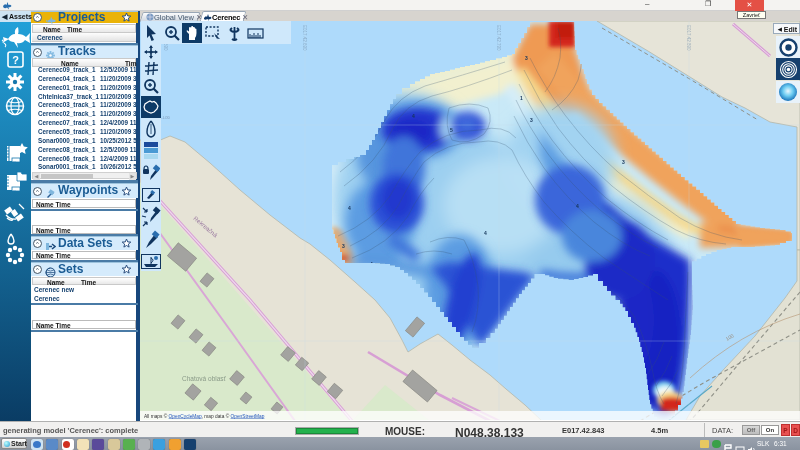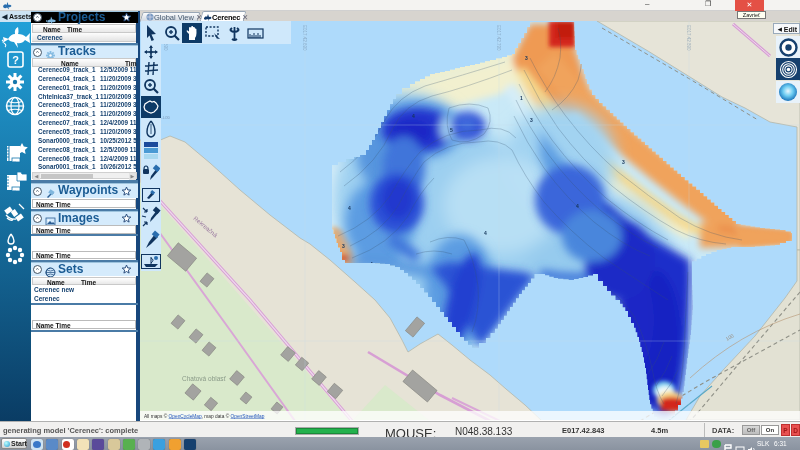--- a/index.html
+++ b/index.html
@@ -112,21 +112,21 @@
           <circle cx="18" cy="27" r="2.2"></circle>
           <circle cx="13" cy="29" r="2.2"></circle>
           <circle cx="8" cy="27" r="2.2"></circle>
           <circle cx="6" cy="22" r="2.2"></circle>
           <circle cx="8" cy="17" r="2.2"></circle>
         </g>
       </svg></div>
 </div>
 
 <div id="panel">
- <div style="position:absolute;left:0;top:0px;width:107px;height:12px;background:#000000;border-top:1px solid #9dc3dd;">
+ <div style="position:absolute;left:0;top:0px;width:107px;height:12px;background:#eab308;border-top:1px solid #9dc3dd;">
       <div style="position:absolute;left:2px;top:1px;width:9px;height:9px;border:1px solid #456;border-radius:50%;background:#fff;font-size:6px;line-height:8px;text-align:center;color:#345;">^</div>
       <div style="position:absolute;left:14px;top:0px;width:11px;height:11px;"><svg width="12" height="11" viewBox="0 0 12 11">
           <path d="M2,6 Q4,4 5.5,4.5 L6,1.5 L7.5,4.5 Q10,4 11,6 Q9,8 7,7 L7.5,9.5 L5.5,7 Q3.5,8 2,7 L2.8,6.5 Z" fill="#7fb6dd"></path>
           <path d="M1,5 L2.5,6 L1,7 Z" fill="#7fb6dd"></path>
         </svg></div>
       <div style="position:absolute;left:27px;top:-2px;font-size:12px;font-weight:bold;color:#1b5c94;">Projects</div>
       <div style="position:absolute;left:90px;top:0px;width:11px;height:11px;">
         <svg width="11" height="11" style="position:absolute;left:0;top:0">
           <path d="M5.5,1.0 L6.7,3.9 L9.8,4.1 L7.4,6.1 L8.1,9.1 L5.5,7.5 L2.9,9.1 L3.6,6.1 L1.2,4.1 L4.3,3.9Z" fill="#fff" stroke="#2a4e7e" stroke-width="1"></path>
         </svg>
@@ -222,38 +222,37 @@
       <div style="position:absolute;left:90px;top:2px;width:11px;height:11px;">
         <svg width="11" height="11" style="position:absolute;left:0;top:0">
           <path d="M5.5,1.0 L6.7,3.9 L9.8,4.1 L7.4,6.1 L8.1,9.1 L5.5,7.5 L2.9,9.1 L3.6,6.1 L1.2,4.1 L4.3,3.9Z" fill="#fff" stroke="#2a4e7e" stroke-width="1"></path>
         </svg>
       </div>
     </div>
  <div style="position:absolute;left:1px;top:188px;width:104px;height:9px;background:#fff;border:1px solid #bbb;">
       <span style="position:absolute;left:3px;top:1px;font-size:6.5px;font-weight:bold;color:#111;">Name Time</span>
     </div>
  <div style="position:absolute;left:0;top:197.5px;width:107px;height:2.5px;background:#4a7ba6;"></div>
- <div style="position:absolute;left:0;top:200px;width:107px;height:14px;background:#d5ebfc;border-top:1px solid #9dc3dd;">
+ <div style="position:absolute;left:1px;top:214px;width:104px;height:9px;background:#fff;border:1px solid #bbb;">
+      <span style="position:absolute;left:3px;top:1px;font-size:6.5px;font-weight:bold;color:#111;">Name Time</span>
+    </div>
+ <div style="position:absolute;left:0;top:222.5px;width:107px;height:2.5px;background:#4a7ba6;"></div>
+ <div style="position:absolute;left:0;top:225px;width:107px;height:14px;background:#d5ebfc;border-top:1px solid #9dc3dd;">
       <div style="position:absolute;left:2px;top:2px;width:9px;height:9px;border:1px solid #456;border-radius:50%;background:#fff;font-size:6px;line-height:8px;text-align:center;color:#345;">^</div>
       <div style="position:absolute;left:14px;top:1px;width:11px;height:11px;"><svg width="11" height="11" viewBox="0 0 11 11">
-          <rect x="1" y="2" width="9" height="7" fill="#cfe7fa" stroke="#2a5e94" stroke-width="0.8"></rect>
-          <circle cx="3.5" cy="4.5" r="1" fill="#fff"></circle>
-          <path d="M2,8 L5,5 L7,7 L8,6 L10,8 Z" fill="#2a5e94"></path>
+          <path d="M1,5.5 L7,5.5 M7,3 L10,5.5 L7,8" stroke="#1c4a7c" stroke-width="1.5" fill="none"></path>
+          <rect x="1" y="2" width="3" height="7" fill="#7fb6dd"></rect>
         </svg></div>
-      <div style="position:absolute;left:27px;top:-1px;font-size:12px;font-weight:bold;color:#1b5c94;">Images</div>
+      <div style="position:absolute;left:27px;top:-1px;font-size:12px;font-weight:bold;color:#1b5c94;">Data Sets</div>
       <div style="position:absolute;left:90px;top:1px;width:11px;height:11px;">
         <svg width="11" height="11" style="position:absolute;left:0;top:0">
           <path d="M5.5,1.0 L6.7,3.9 L9.8,4.1 L7.4,6.1 L8.1,9.1 L5.5,7.5 L2.9,9.1 L3.6,6.1 L1.2,4.1 L4.3,3.9Z" fill="#fff" stroke="#2a4e7e" stroke-width="1"></path>
         </svg>
       </div>
     </div>
- <div style="position:absolute;left:1px;top:214px;width:104px;height:9px;background:#fff;border:1px solid #bbb;">
-      <span style="position:absolute;left:3px;top:1px;font-size:6.5px;font-weight:bold;color:#111;">Name Time</span>
-    </div>
- <div style="position:absolute;left:0;top:222.5px;width:107px;height:2.5px;background:#4a7ba6;"></div>
  <div style="position:absolute;left:1px;top:240px;width:104px;height:8px;background:#fff;border:1px solid #bbb;">
       <span style="position:absolute;left:3px;top:0;font-size:6.5px;font-weight:bold;color:#111;">Name Time</span>
     </div>
  <div style="position:absolute;left:0;top:248.5px;width:107px;height:2.5px;background:#4a7ba6;"></div>
  <div style="position:absolute;left:0;top:251px;width:107px;height:14px;background:#d5ebfc;border-top:1px solid #9dc3dd;">
       <div style="position:absolute;left:2px;top:2px;width:9px;height:9px;border:1px solid #456;border-radius:50%;background:#fff;font-size:6px;line-height:8px;text-align:center;color:#345;">^</div>
       <div style="position:absolute;left:14px;top:1px;width:11px;height:11px;"><svg width="11" height="11" viewBox="0 0 11 11">
           <circle cx="5.5" cy="5.5" r="4.5" fill="#cfe7fa" stroke="#1c4a7c" stroke-width="1"></circle>
           <path d="M5.5,1 A4.5,4.5 0 0 0 5.5,10 M1,5.5 L10,5.5 M2,3 Q5.5,5 9,3 M2,8 Q5.5,6 9,8" stroke="#1c4a7c" stroke-width="0.7" fill="none"></path>
         </svg></div>
@@ -616,26 +615,26 @@
       </svg>
     </div>
 
 </div>
 
 <div id="statusbar">
  <span style="position:absolute;left:3px;top:4px;font-size:7.5px;font-weight:bold;color:#555;">generating model 'Cerenec': complete</span>
  <div style="position:absolute;left:295px;top:5px;width:64px;height:8px;background:#fff;border:1px solid #aaa;">
       <div style="width:62px;height:6px;margin:0;background:#23b14d;border:1px solid #1a8a3a;"></div>
     </div>
- <span style="position:absolute;left:385px;top:4px;font-size:13px;font-weight:normal;color:#333;">MOUSE:</span>
- <span style="position:absolute;left:455px;top:4px;font-size:10px;font-weight:normal;color:#333;">N048.38.133</span>
+ <span style="position:absolute;left:385px;top:4px;font-size:10px;font-weight:bold;color:#333;">MOUSE:</span>
+ <span style="position:absolute;left:455px;top:4px;font-size:12px;font-weight:bold;color:#333;">N048.38.133</span>
  <span style="position:absolute;left:562px;top:4px;font-size:7.5px;font-weight:bold;color:#333;">E017.42.843</span>
  <span style="position:absolute;left:651px;top:4px;font-size:7.5px;font-weight:bold;color:#333;text-align:right;">4.5m</span>
  <div style="position:absolute;left:704px;top:1px;width:1px;height:14px;background:#bbb;"></div>
- <span style="position:absolute;left:712px;top:4px;font-size:7.5px;font-weight:bold;color:#444;">DATA:</span>
+ <span style="position:absolute;left:712px;top:4px;font-size:7.5px;font-weight:normal;color:#444;">DATA:</span>
  <div style="position:absolute;left:742px;top:3px;width:18px;height:10px;background:linear-gradient(#d8d8d8,#bdbdbd);border:1px solid #999;font-size:6px;font-weight:bold;color:#666;text-align:center;line-height:9px;">Off</div>
  <div style="position:absolute;left:761px;top:3px;width:18px;height:10px;background:#fff;border:1px solid #999;font-size:6px;font-weight:bold;color:#333;text-align:center;line-height:9px;">On</div>
  <div style="position:absolute;left:781px;top:2px;width:9px;height:12px;background:#e85050;border:1px solid #c03030;font-size:6.5px;font-weight:bold;color:#a01818;text-align:center;line-height:11px;">P</div>
  <div style="position:absolute;left:791px;top:2px;width:9px;height:12px;background:#e85050;border:1px solid #c03030;font-size:6.5px;font-weight:bold;color:#a01818;text-align:center;line-height:11px;">D</div>
 </div>
 
 <div id="taskbar">
  <div style="position:absolute;left:1px;top:1px;width:26px;height:11px;background:linear-gradient(#fdfdfd,#d2d2d2);border:1px solid #8a8a8a;border-radius:2px;">
   <div style="position:absolute;left:1.5px;top:2px;width:6px;height:6px;border-radius:50%;background:radial-gradient(circle at 35% 35%,#bff,#2a9ad0);"></div>
   <span style="position:absolute;left:9px;top:0.5px;font-size:7px;font-weight:bold;color:#222;">Start</span>

